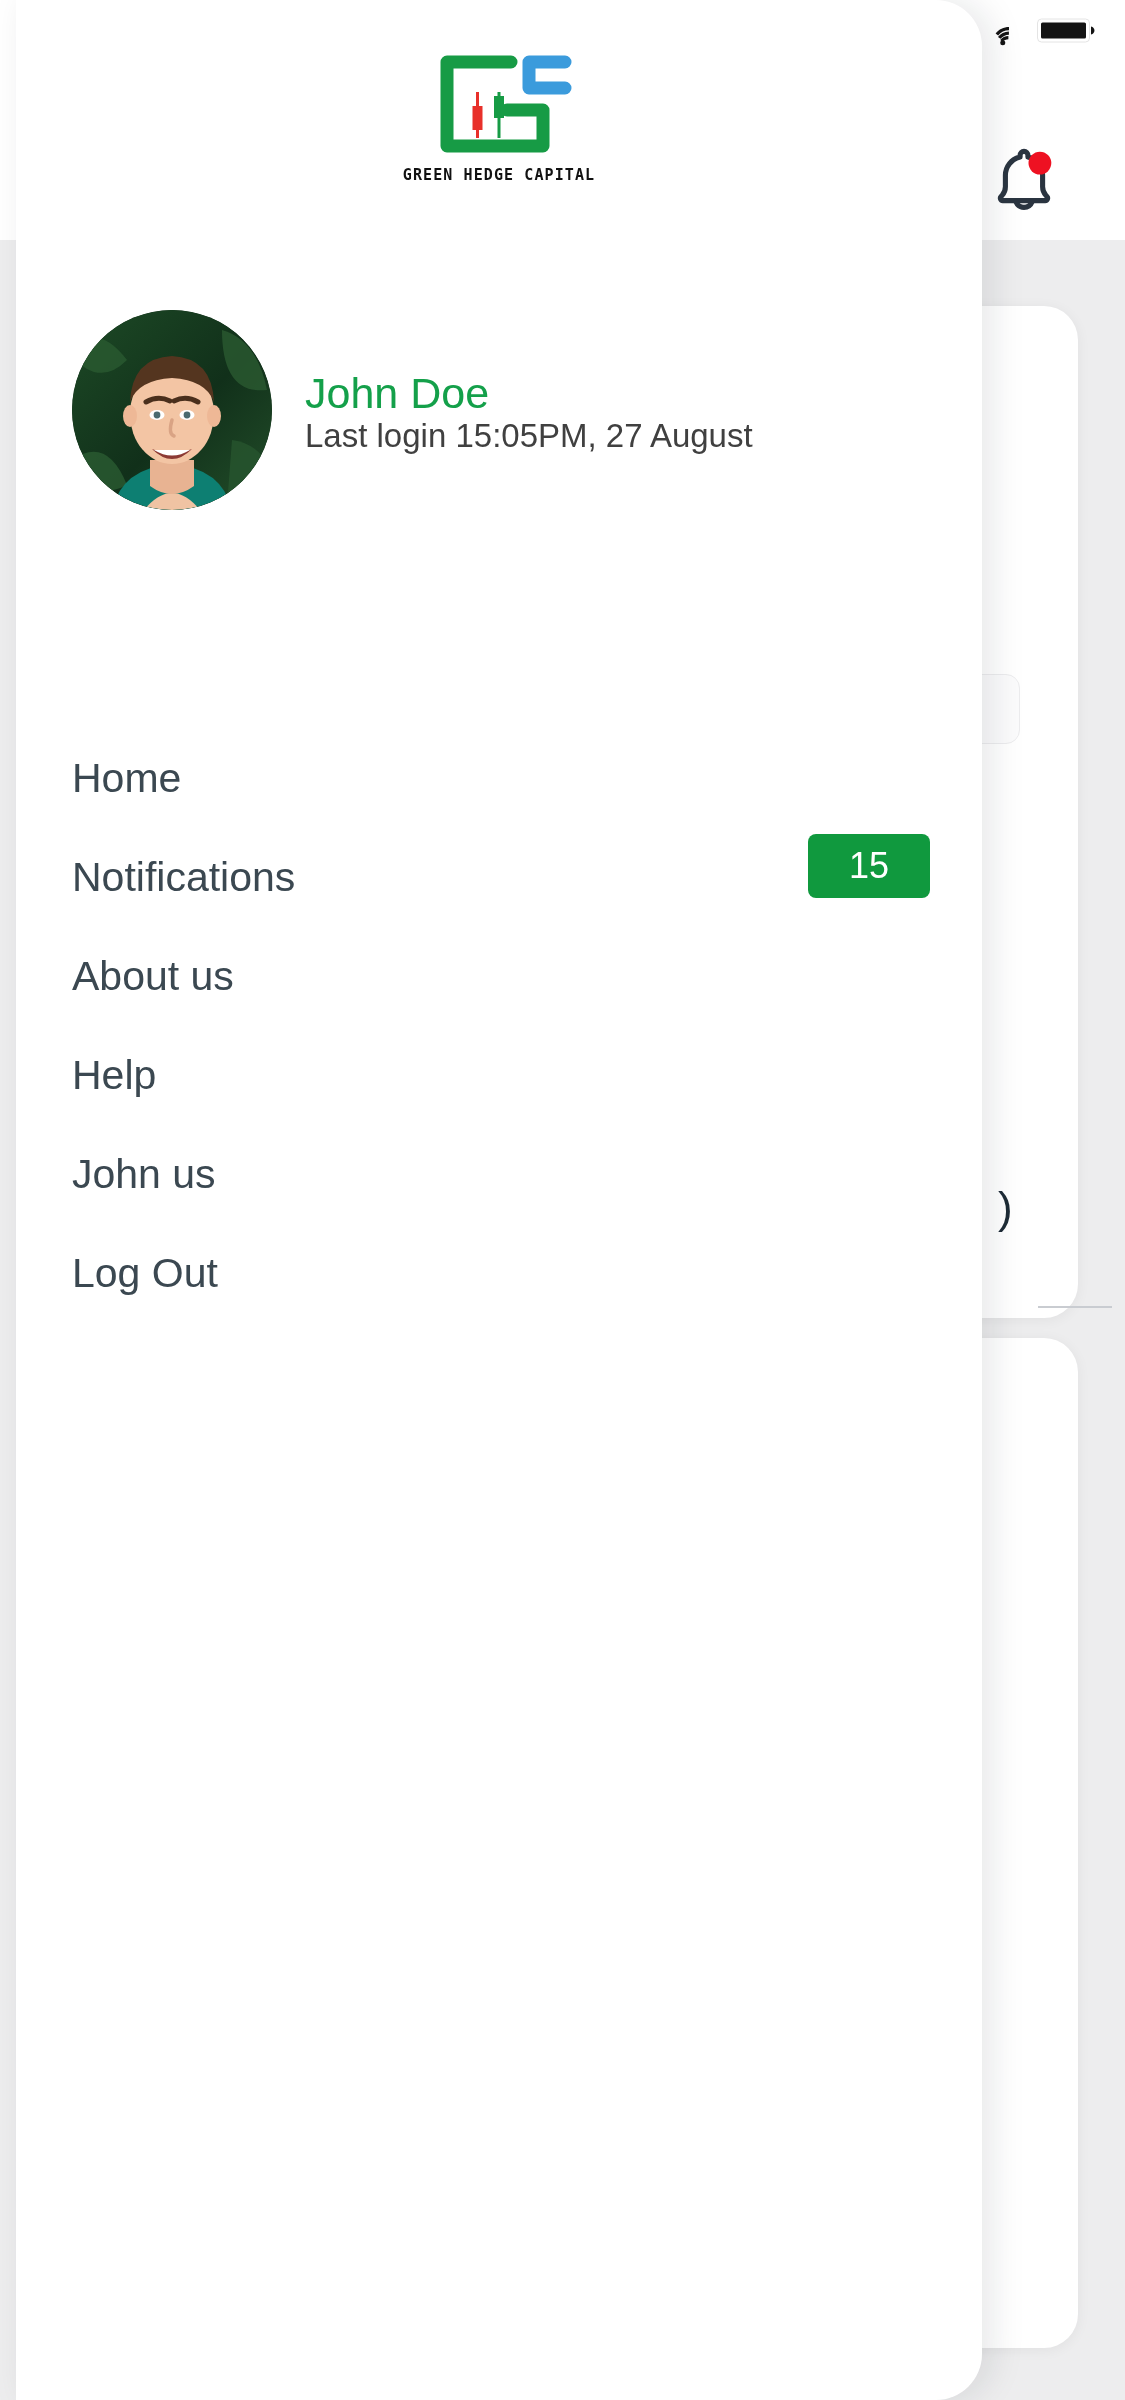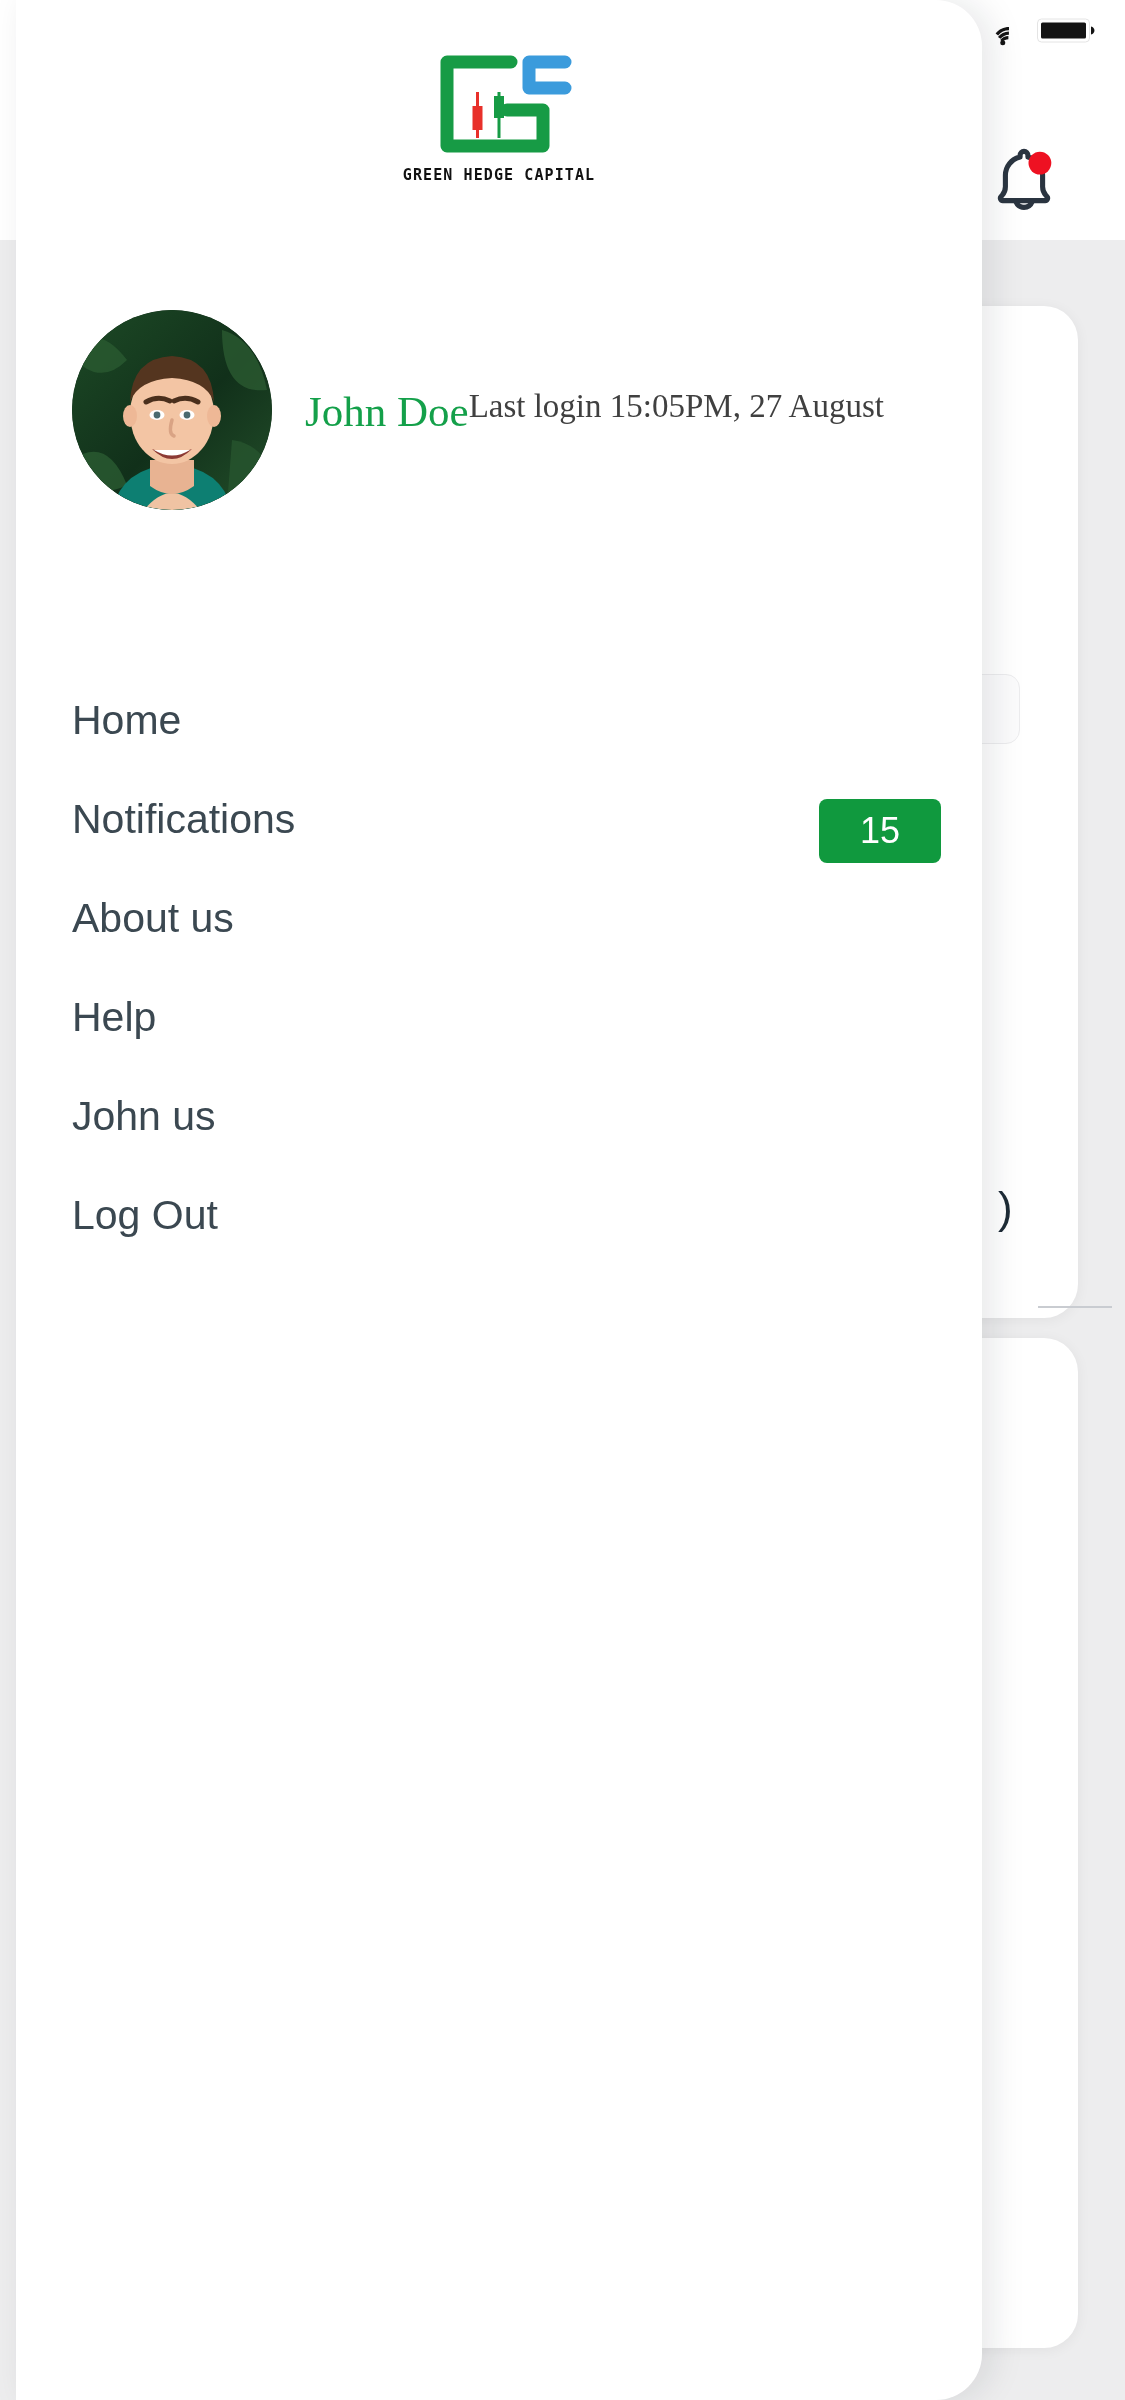--- a/index.html
+++ b/index.html
@@ -133,21 +133,21 @@
   }
   #avatar {
     width: 200px; height: 200px;
     border-radius: 50%;
     overflow: hidden;
     flex: 0 0 auto;
     background: #123019;
     position: relative;
   }
   #avatar svg { display: block; width: 200px; height: 200px; }
-  #profile-text { display: flex; flex-direction: row; gap: 0; padding-top: 4px; font-family: Liberation Serif, serif; }
+  #profile-text { display: flex; flex-direction: column; gap: 0; padding-top: 4px; }
   #profile-name {
     font-size: 43px;
     color: #14A04A;
     font-weight: 400;
     line-height: 1.12;
   }
   #profile-lastlogin {
     font-size: 33px;
     color: #404040;
     font-weight: 400;
@@ -157,23 +157,23 @@
   
   #menu {
     position: absolute;
     left: 0; top: 700px;
     width: 966px;
   }
   .menu-item {
     position: relative;
     height: 99px;
     display: flex;
-    align-items: flex-start;
+    align-items: flex-end;
     padding-left: 56px;
-    padding-right: 41px;
+    padding-right: 52px;
     cursor: pointer;
   }
   .menu-label {
     font-size: 41px;
     color: #3b4851;
     font-weight: 400;
     line-height: 1;
     white-space: nowrap;
   }
   .menu-badge {

